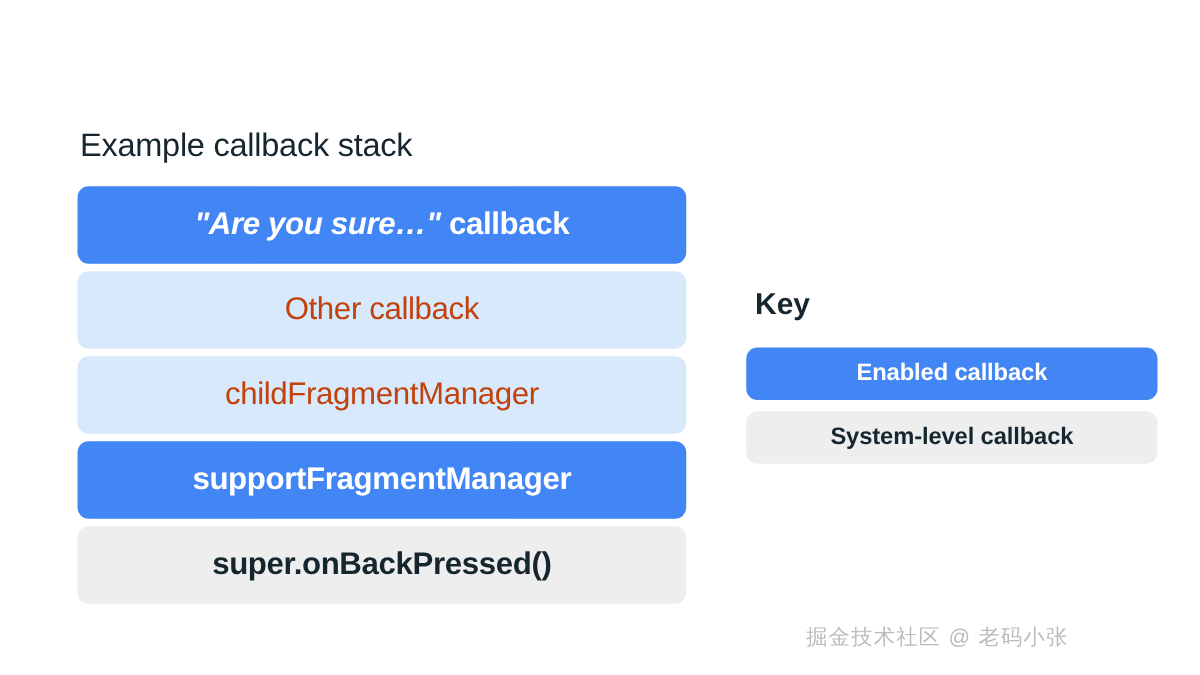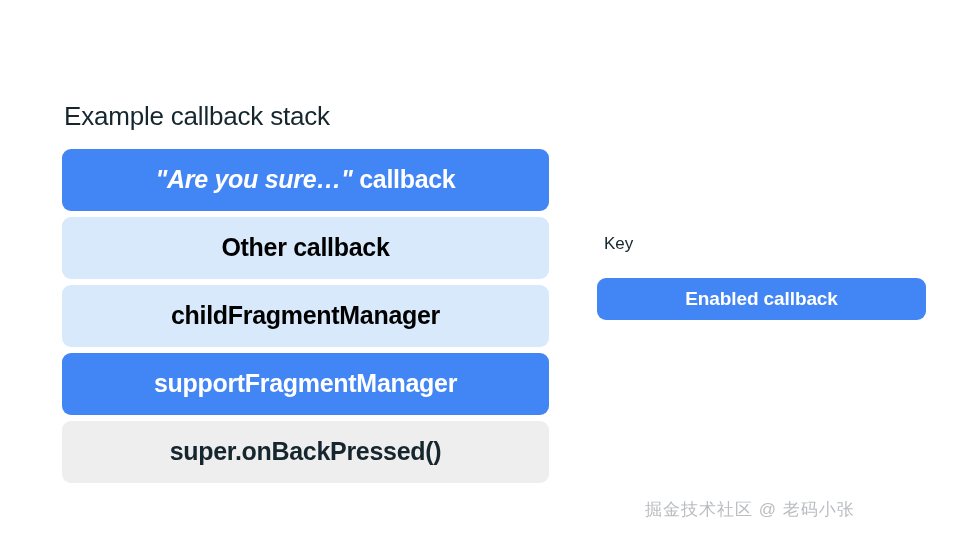--- a/index.html
+++ b/index.html
@@ -58,22 +58,22 @@
   }
 
   
   .bar--enabled {
     background: #4285f4;
     color: #ffffff;
     font-weight: 700;
   }
   .bar--disabled {
     background: #d7e9fb;
-    color: #000000;
-    font-weight: 700;
+    color: #c2410c;
+    font-weight: 400;
   }
   .bar--system {
     background: #eeeeee;
     color: #16262e;
     font-weight: 700;
   }
 
   .bar-label {
     font-size: 25px;
     letter-spacing: -0.3px;
@@ -91,22 +91,22 @@
 
   
   .key-section {
     position: absolute;
     left: 597px;
     top: 232px;
     width: 329px;
   }
 
   .key-title {
-    font-size: 17px;
-    font-weight: 400;
+    font-size: 24px;
+    font-weight: 700;
     color: #16262e;
     line-height: 24px;
     margin: 0 0 22px 7px;
     letter-spacing: 0px;
   }
 
   .key-list {
     display: flex;
     flex-direction: column;
     gap: 9px;
@@ -180,19 +180,22 @@
   <section class="key-section">
     <h2 class="key-title">Key</h2>
 
     <div class="key-list">
 
       <div class="key-bar bar--enabled">
         <span class="key-label">Enabled callback</span>
       </div>
 
 
+      <div class="key-bar bar--system">
+        <span class="key-label">System-level callback</span>
+      </div>
 
     </div>
   </section>
 
   <div class="watermark">掘金技术社区 @ 老码小张</div>
 
 </div>
 
 </body></html>

